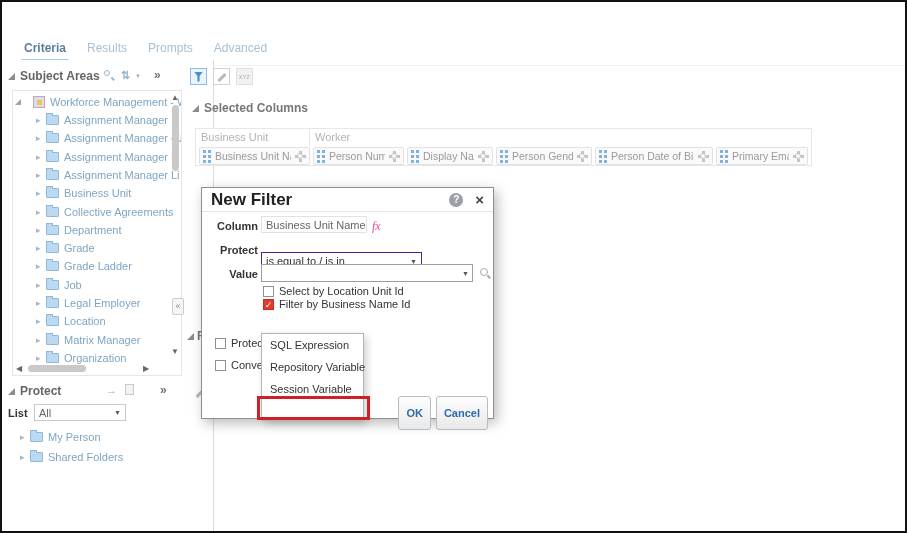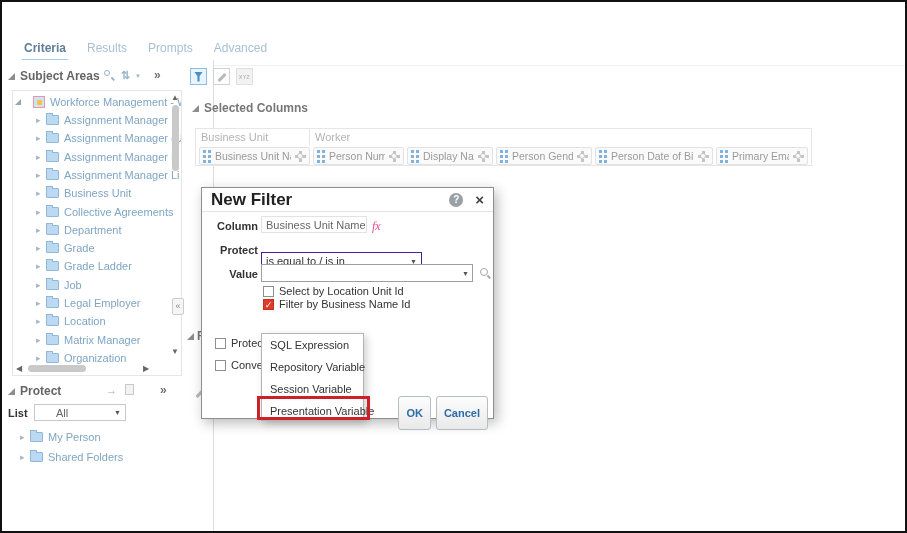--- a/index.html
+++ b/index.html
@@ -49,21 +49,21 @@
   .vthumb { position:absolute; width:7px; background:#c9c9c9; border-radius:4px; }
   .hthumb { position:absolute; height:7px; background:#c9c9c9; border-radius:4px; }
   .sarrow { position:absolute; font-size:8px; color:#666; line-height:8px; }
 
   .collapse-handle { position:absolute; left:170px; top:296px; width:12px; height:17px;
                      border:1px solid #ccc; background:#f5f5f5; color:#8a8a8a; font-size:9px;
                      line-height:15px; text-align:center; border-radius:2px; }
 
   
   .list-select { position:absolute; left:26px; top:0; width:92px; height:17px; border:1px solid #c9c9c9;
-                 font-size:11px; color:#666; padding-left:21px; display:flex; align-items:center;gap:43px; }
+                 font-size:11px; color:#666; padding-left:4px; display:flex; align-items:center;gap:43px; }
   .caret { font-size:7px; color:#555; }
   .doc-icon { width:9px; height:11px; border:1px solid #c9c9c9; background:#f3f3f3; }
   .pencil-icon { width:12px; height:12px; position:relative; }
   .pencil-icon::before { content:""; position:absolute; left:1px; top:5px; width:10px; height:3px;
                          background:#b9b9b9; transform:rotate(-45deg); border-radius:1px; }
 
   
   .toolbar-icons { position:absolute; left:188px; top:66px; display:flex; gap:6px; }
   .tool { width:17px; height:17px; border:1px solid #c9d4de; background:#fff; display:flex;
           align-items:center; justify-content:center; }
@@ -381,21 +381,20 @@
     </span>
     <span class="cbrow" style="left:13px;top:171px">
       <span class="cb"></span>
       <span>Convert</span>
     </span>
 
     <div class="menu">
       <div class="menu-item">SQL Expression</div>
       <div class="menu-item">Repository Variable</div>
       <div class="menu-item">Session Variable</div>
-      <div class="menu-item">Presentation Variable</div>
     </div>
     <div class="red-box"></div>
 
     <div class="dlg-buttons">
       <span class="btn">OK</span>
       <span class="btn">Cancel</span>
     </div>
   </div>
 
 </div>

